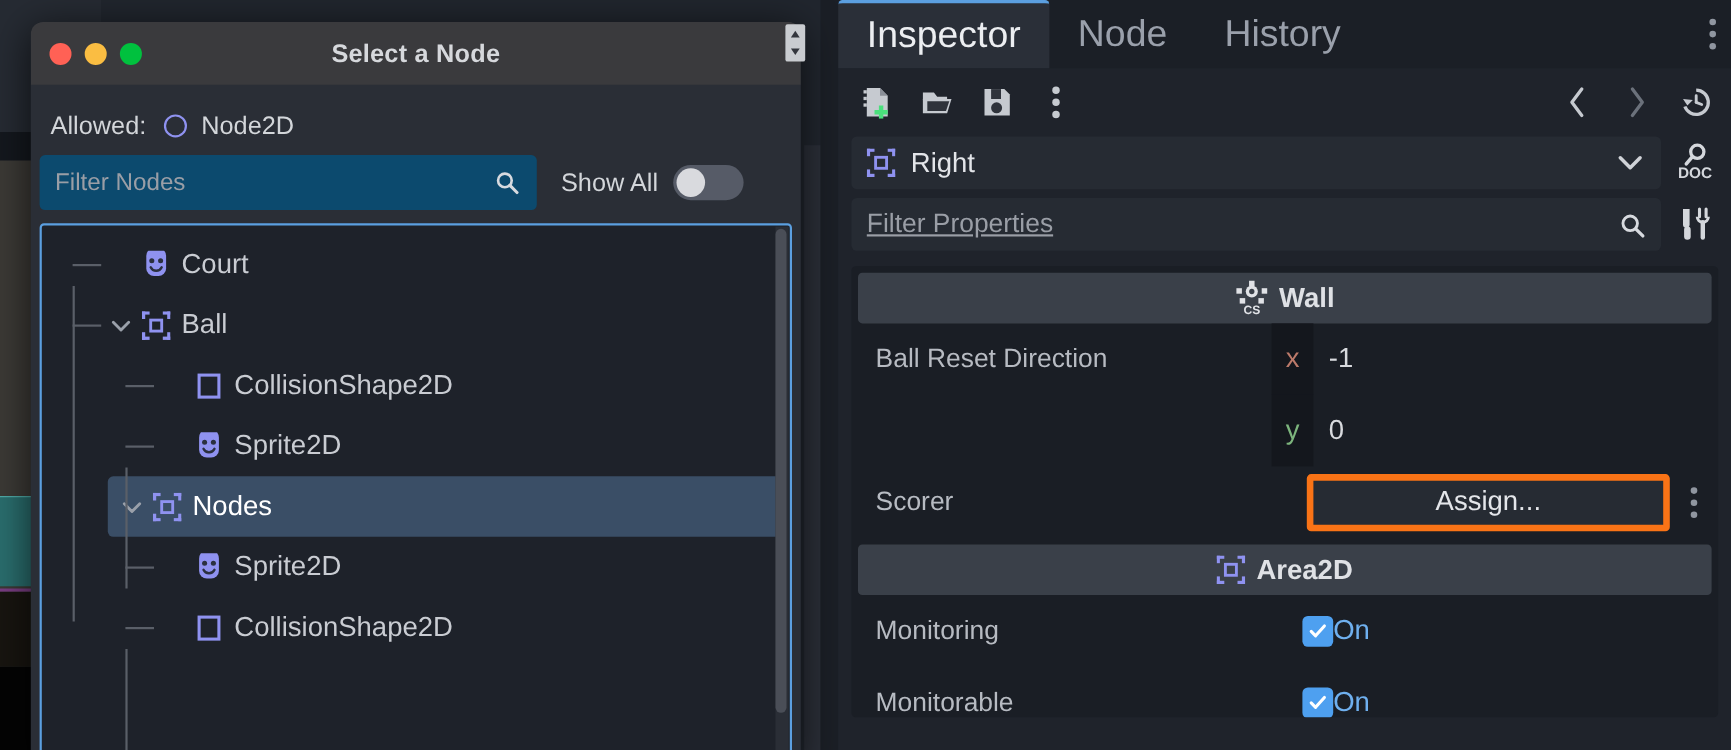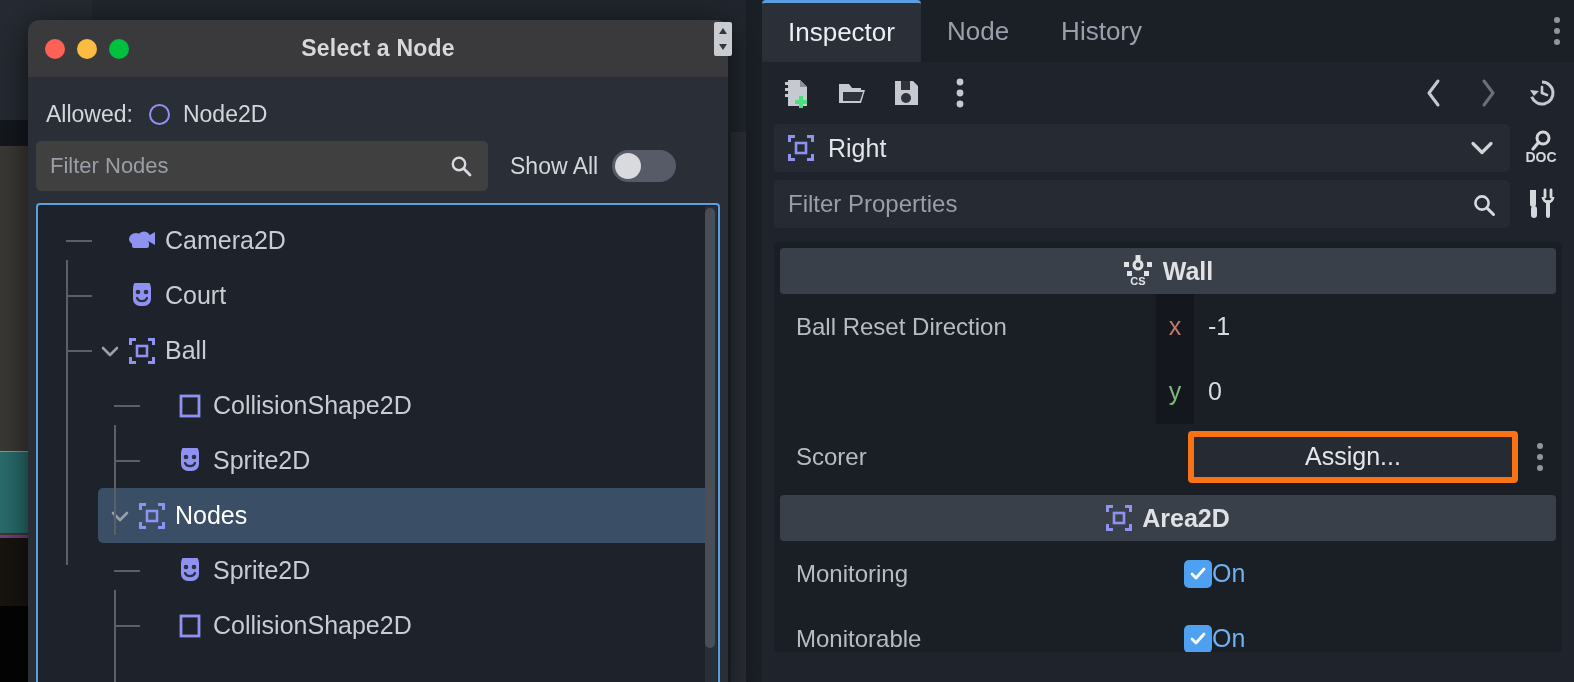--- a/index.html
+++ b/index.html
@@ -98,21 +98,21 @@
     margin-left: 6px;
   }
   .allowed-type { font-size: 23px; color: #d3d6da; margin-left: 3px; }
 
   .filter-row {
     display: flex; align-items: center; gap: 0;
     padding: 12px 0 0 8px;
   }
   .filter-box {
     position: relative; width: 452px; height: 50px;
-    background: #404040; border-radius: 5px;
+    background: #0c4a6e; border-radius: 5px;
     display: flex; align-items: center;
   }
   .filter-box .ph {
     font-size: 22px; color: #9a9ea6; padding-left: 14px;
   }
   .mag {
     position: absolute; right: 16px; top: 50%; transform: translateY(-50%);
     width: 22px; height: 22px;
   }
   .showall-label { font-size: 23px; color: #d3d6da; margin-left: 22px; }
@@ -167,21 +167,21 @@
   .inspector {
     position: absolute; left: 762px; top: 0; width: 812px; height: 682px;
     background: #1f232b;
   }
   .tabbar {
     position: relative; height: 62px; display: flex; align-items: stretch;
     background: #1b1f26;
   }
   .tab {
     display: flex; align-items: center; padding: 0 26px;
-    font-size: 26px; color: #9aa0ab; position: relative;
+    font-size: 34px; color: #9aa0ab; position: relative;
   }
   .tab.active {
     background: #2a2f38; color: #eceef1;
     border-top: 3px solid #5b9fe0;
     border-radius: 4px 4px 0 0;
   }
   .tab-kebab {
     position: absolute; right: 14px; top: 50%; transform: translateY(-50%);
     display: flex; flex-direction: column; gap: 5px;
   }
@@ -204,21 +204,21 @@
   }
   .obj-name { font-size: 25px; color: #e3e5e9; }
   .chev-down { position: absolute; right: 16px; top: 50%; transform: translateY(-50%); }
   .side-icon { width: 42px; height: 44px; display:flex; align-items:center; justify-content:center; flex:none;}
 
   .fp-row { display: flex; align-items: center; padding: 8px 12px 0 12px; gap: 10px; }
   .fp-box {
     flex: 1; height: 48px; background: #262b33; border-radius: 5px;
     display: flex; align-items: center; padding: 0 14px; position: relative;
   }
-  .fp-box .ph { font-size: 24px; color: #9a9ea6; }
+  .fp-box .ph { font-size: 24px; color: #9a9ea6; text-decoration: underline; }
 
   .props {
     margin: 14px 12px 0 12px;
     background: #1a1e25; border-radius: 4px;
     overflow: hidden; height: 410px;
   }
   .section-hdr {
     height: 46px; background: #3a4049;
     display: flex; align-items: center; justify-content: center; gap: 10px;
     margin: 6px 6px 0 6px; border-radius: 4px;
@@ -322,35 +322,20 @@
           </span>
         </div>
         <span class="showall-label">Show All</span>
         <div class="toggle">
           <div class="knob"></div>
         </div>
       </div>
 
       <div class="tree-wrap">
         <div class="tree-rows" id="tree-rows">
-            <div class="trow">
-              <span class="guide" style="left:28px;top:27px;width:26px;height:2px;"></span>
-              <span style="display:inline-block;width:62px;flex:none;"></span>
-              <span class="arrow"></span>
-              <span style="display:inline-block;width:8px;flex:none;"></span>
-              <span class="ticon">
-                <svg width="28" height="26" viewBox="0 0 28 26">
-                  <ellipse cx="8" cy="11" rx="7" ry="6" fill="#8f92f0"></ellipse>
-                  <ellipse cx="16" cy="9" rx="6" ry="5.5" fill="#8f92f0"></ellipse>
-                  <path d="M20 8 l7 -4 v13 l-7 -4 z" fill="#8f92f0"></path>
-                  <rect x="4" y="13" width="17" height="7" rx="2" fill="#8f92f0"></rect>
-                </svg>
-              </span>
-              <span class="tlabel">Camera2D</span>
-            </div>
             <div class="trow">
               <span class="guide" style="left:28px;top:27px;width:26px;height:2px;"></span>
               <span style="display:inline-block;width:62px;flex:none;"></span>
               <span class="arrow"></span>
               <span style="display:inline-block;width:8px;flex:none;"></span>
               <span class="ticon">
                 <svg width="26" height="26" viewBox="0 0 26 26">
                   <path d="M4 5 a9 9 0 0 1 18 0 v11 a7 7 0 0 1 -7 7 h-4 a7 7 0 0 1 -7 -7 z" fill="#8f92f0"></path>
                   <circle cx="9" cy="9" r="2.3" fill="#2b3040"></circle>
                   <circle cx="17" cy="9" r="2.3" fill="#2b3040"></circle>

